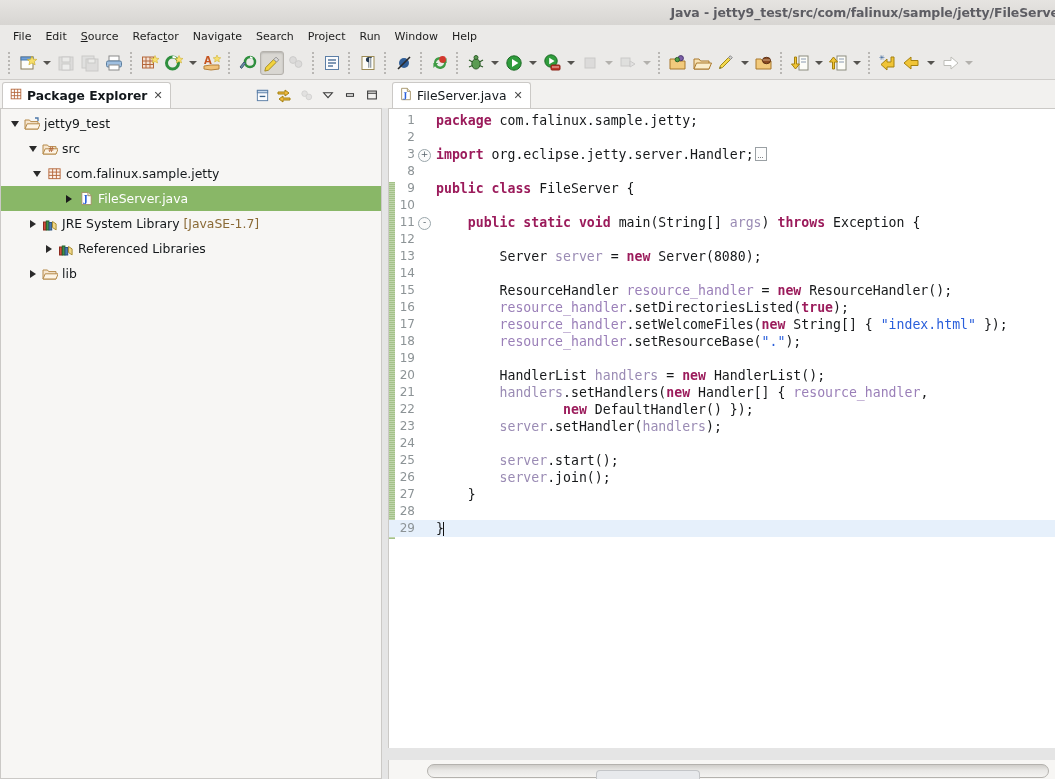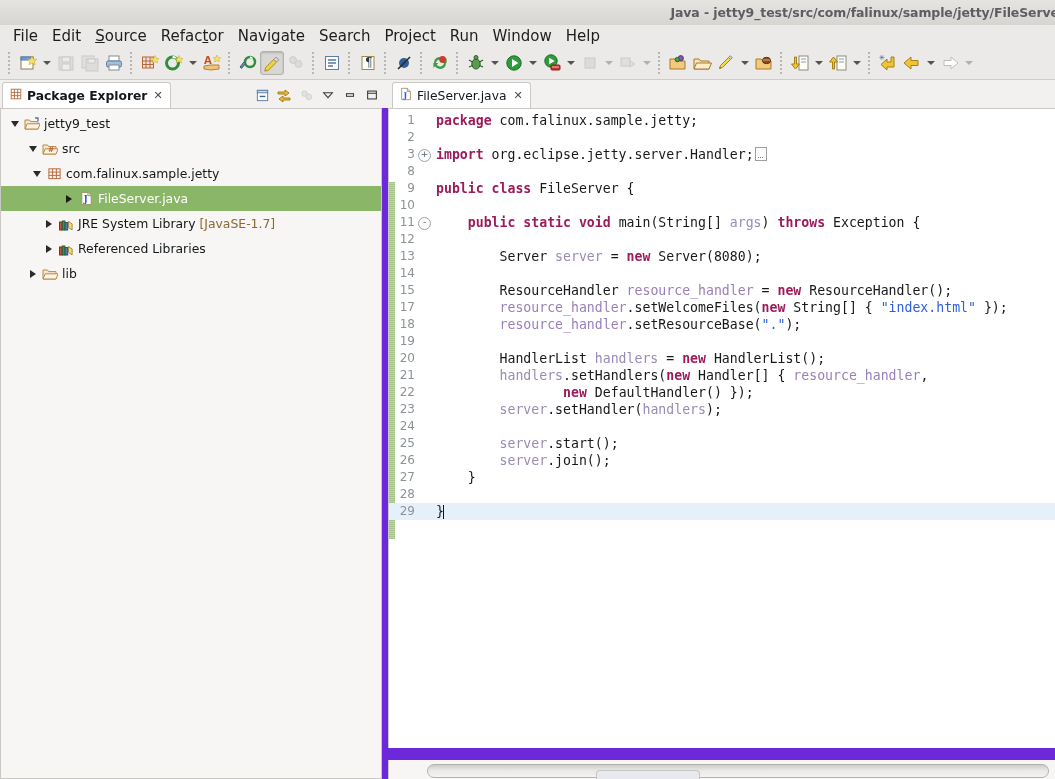--- a/index.html
+++ b/index.html
@@ -30,21 +30,21 @@
 
   
   .menubar {
     height: 22px;
     background: #ebeae8;
     display: flex; align-items: center;
     padding-left: 6px;
     box-sizing: border-box;
   }
   .menu-item {
-    font-size: 15px; color: #1d1d1d;
+    font-size: 11px; color: #1d1d1d;
     padding: 2px 7px 2px 7px;
     white-space: nowrap; cursor: default;
   }
   .menu-item .mn { text-decoration: underline; }
 
   
   .toolbar {
     height: 33px;
     background: #ebeae8;
     border-bottom: 1px solid #cfcdca;
@@ -81,21 +81,21 @@
     border-right: 4px solid transparent;
     border-top: 4px solid #55534f;
   }
   .tb-arrow.dim i { border-top-color: #b3b1ad; }
   .tb-btn svg { display: block; }
 
   
   .main {
     position: absolute; left: 0; top: 80px;
     width: 1055px; height: 699px;
-    background: #6d28d9;
+    background: #e5e5e5;
     text-decoration: underline;
   }
 
   
   .leftview {
     position: absolute; left: 0; top: 0; width: 388px; height: 699px;
     box-sizing: border-box;
   }
   .view-tabrow {
     position: relative; height: 28px;
@@ -661,21 +661,21 @@
             <span class="ticon">
               <svg width="15" height="15" viewBox="0 0 16 16">
                 <path d="M3 1.5 l6.5 0 l3.5 3.5 l0 9.5 l-10 0 z" fill="#ffffff" stroke="#a08f62"></path>
                 <path d="M9.5 1.5 l0 3.5 l3.5 0" fill="#f0ead8" stroke="#a08f62"></path>
                 <text x="5" y="12" font-size="9" font-weight="bold" fill="#2a5fdb" font-family="DejaVu Serif">J</text>
               </svg>
             </span>
             <span class="tlabel">FileServer.java</span>
           </div>
 
-          <div class="trow" style="padding-left:40px">
+          <div class="trow" style="padding-left:24px">
             <span class="twist">
                 <i class="right"></i>
               </span>
             <span class="ticon">
               <svg width="16" height="16" viewBox="0 0 16 16">
                 <rect x="1.5" y="6" width="2.6" height="8" fill="#d34b3c" stroke="#8c2a1e"></rect>
                 <rect x="4.3" y="5" width="2.6" height="9" fill="#3f8f46" stroke="#23622a"></rect>
                 <rect x="7.1" y="6.5" width="2.6" height="7.5" fill="#4a7ab0" stroke="#2a527f"></rect>
                 <path d="M10.5 5.5 l3.6 2.4 l0 6 l-3.6 -2.4 z" fill="#f2d888" stroke="#a98f34"></path>
               </svg>
@@ -737,20 +737,21 @@
             <div class="cline"><span class="lnum">2</span><span class="fold"></span><span class="ctext"></span></div>
             <div class="cline"><span class="lnum">3</span><span class="fold"><span class="fmark">+</span></span><span class="ctext"><span class="kw">import</span><span class="pln"> org.eclipse.jetty.server.Handler;</span><span class="foldbox"></span></span></div>
             <div class="cline"><span class="lnum">8</span><span class="fold"></span><span class="ctext"></span></div>
             <div class="cline"><span class="lnum">9</span><span class="fold"></span><span class="ctext"><span class="kw">public class</span><span class="pln"> FileServer {</span></span></div>
             <div class="cline"><span class="lnum">10</span><span class="fold"></span><span class="ctext"></span></div>
             <div class="cline"><span class="lnum">11</span><span class="fold"><span class="fmark">-</span></span><span class="ctext"><span class="pln">    </span><span class="kw">public static void</span><span class="pln"> main(String[] </span><span class="var">args</span><span class="pln">) </span><span class="kw">throws</span><span class="pln"> Exception {</span></span></div>
             <div class="cline"><span class="lnum">12</span><span class="fold"></span><span class="ctext"></span></div>
             <div class="cline"><span class="lnum">13</span><span class="fold"></span><span class="ctext"><span class="pln">        Server </span><span class="var">server</span><span class="pln"> = </span><span class="kw">new</span><span class="pln"> Server(</span><span class="num">8080</span><span class="pln">);</span></span></div>
             <div class="cline"><span class="lnum">14</span><span class="fold"></span><span class="ctext"></span></div>
             <div class="cline"><span class="lnum">15</span><span class="fold"></span><span class="ctext"><span class="pln">        ResourceHandler </span><span class="fld">resource_handler</span><span class="pln"> = </span><span class="kw">new</span><span class="pln"> ResourceHandler();</span></span></div>
+            <div class="cline"><span class="lnum">16</span><span class="fold"></span><span class="ctext"><span class="pln">        </span><span class="fld">resource_handler</span><span class="pln">.setDirectoriesListed(</span><span class="kw">true</span><span class="pln">);</span></span></div>
             <div class="cline"><span class="lnum">17</span><span class="fold"></span><span class="ctext"><span class="pln">        </span><span class="fld">resource_handler</span><span class="pln">.setWelcomeFiles(</span><span class="kw">new</span><span class="pln"> String[] { </span><span class="str">"index.html"</span><span class="pln"> });</span></span></div>
             <div class="cline"><span class="lnum">18</span><span class="fold"></span><span class="ctext"><span class="pln">        </span><span class="fld">resource_handler</span><span class="pln">.setResourceBase(</span><span class="str">"."</span><span class="pln">);</span></span></div>
             <div class="cline"><span class="lnum">19</span><span class="fold"></span><span class="ctext"></span></div>
             <div class="cline"><span class="lnum">20</span><span class="fold"></span><span class="ctext"><span class="pln">        HandlerList </span><span class="var">handlers</span><span class="pln"> = </span><span class="kw">new</span><span class="pln"> HandlerList();</span></span></div>
             <div class="cline"><span class="lnum">21</span><span class="fold"></span><span class="ctext"><span class="pln">        </span><span class="var">handlers</span><span class="pln">.setHandlers(</span><span class="kw">new</span><span class="pln"> Handler[] { </span><span class="fld">resource_handler</span><span class="pln">,</span></span></div>
             <div class="cline"><span class="lnum">22</span><span class="fold"></span><span class="ctext"><span class="pln">                </span><span class="kw">new</span><span class="pln"> DefaultHandler() });</span></span></div>
             <div class="cline"><span class="lnum">23</span><span class="fold"></span><span class="ctext"><span class="pln">        </span><span class="var">server</span><span class="pln">.setHandler(</span><span class="var">handlers</span><span class="pln">);</span></span></div>
             <div class="cline"><span class="lnum">24</span><span class="fold"></span><span class="ctext"></span></div>
             <div class="cline"><span class="lnum">25</span><span class="fold"></span><span class="ctext"><span class="pln">        </span><span class="var">server</span><span class="pln">.start();</span></span></div>
             <div class="cline"><span class="lnum">26</span><span class="fold"></span><span class="ctext"><span class="pln">        </span><span class="var">server</span><span class="pln">.join();</span></span></div>

